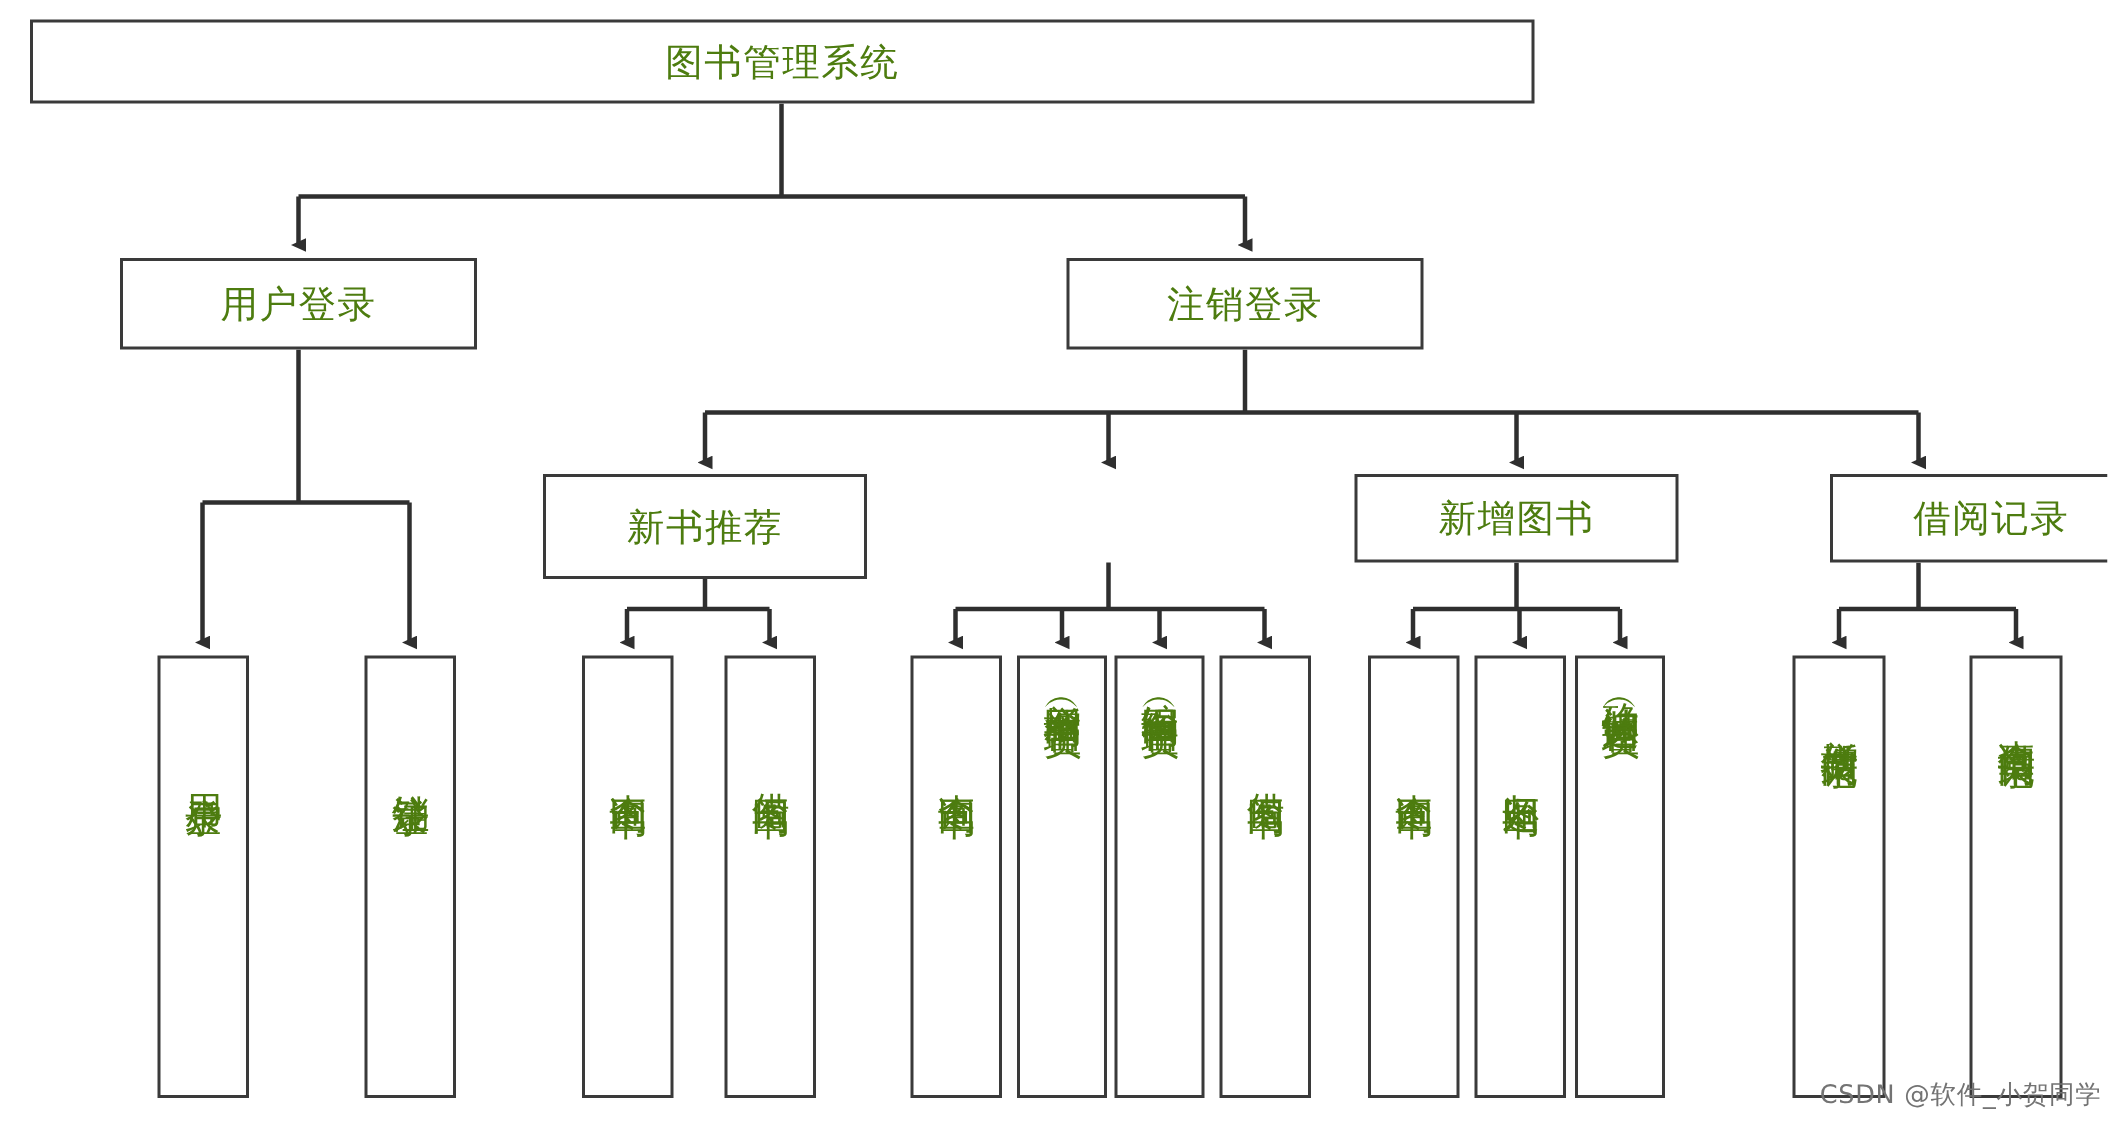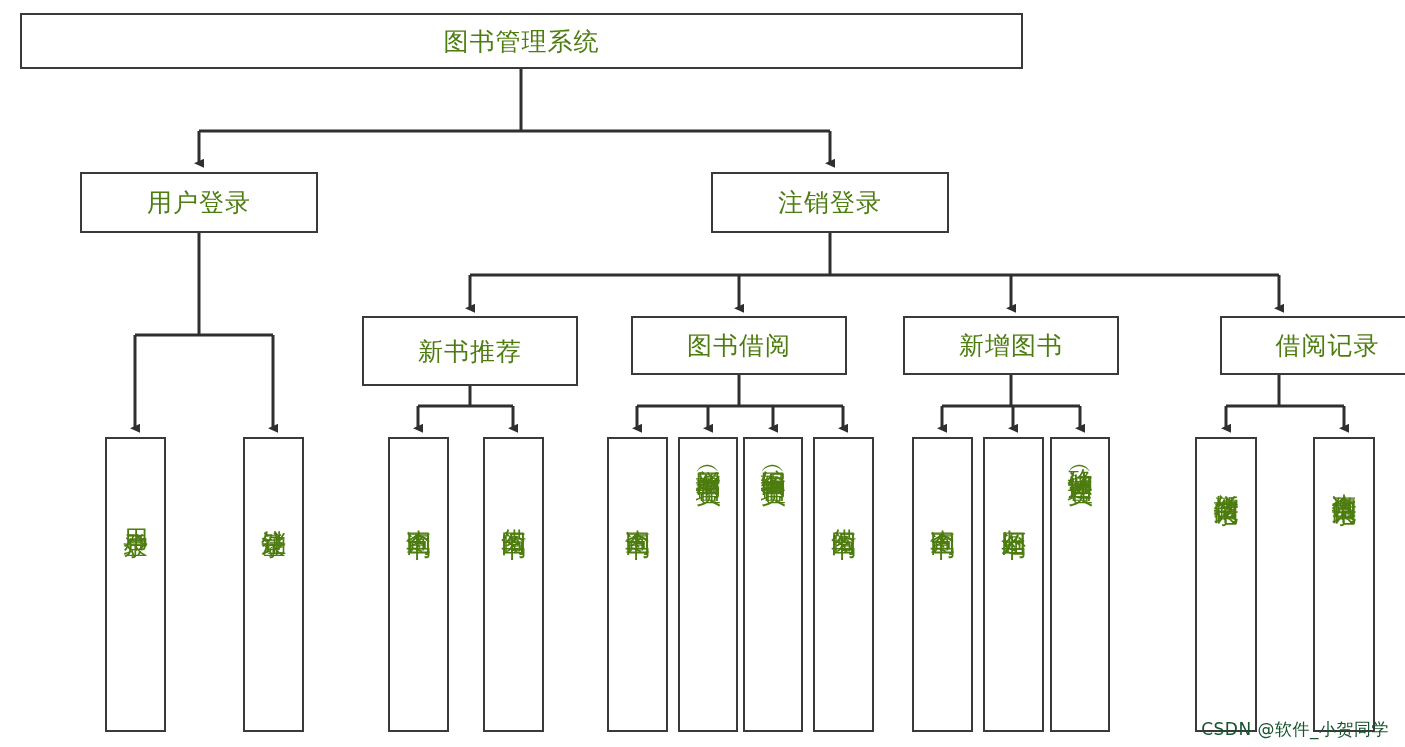--- a/index.html
+++ b/index.html
@@ -58,24 +58,24 @@
     font-size: 25px;
     line-height: 1.02;
     letter-spacing: 2px;
     max-height: 100%;
   }
   .v-node.tall-text {
     align-items: flex-start;
   }
   .watermark {
     position: absolute;
-    right: 16px;
+    right: 4px;
     bottom: 6px;
     font-size: 17px;
-    color: #14532d;
+    color: #737373;
     letter-spacing: 0.5px;
     white-space: nowrap;
     user-select: none;
   }
 </style>
 </head>
 <body>
 
 <div id="canvas">
 
@@ -138,23 +138,20 @@
   </div>
 
   <div class="node h-node" style="left:711px; top:172px; width:238px; height:61px;">
     <span class="node-label">注销登录</span>
   </div>
 
   <div class="node h-node" style="left:362px; top:316px; width:216px; height:70px;">
     <span class="node-label">新书推荐</span>
   </div>
 
-  <div class="node h-node" style="left:631px; top:316px; width:216px; height:59px;">
-    <span class="node-label">图书借阅</span>
-  </div>
 
   <div class="node h-node" style="left:903px; top:316px; width:216px; height:59px;">
     <span class="node-label">新增图书</span>
   </div>
 
   <div class="node h-node" style="left:1220px; top:316px; width:215px; height:59px;justify-content:center;">
     <span class="node-label">借阅记录</span>
   </div>
 
   <div class="node v-node" style="left:105px; top:437px; width:61px; height:295px;">

